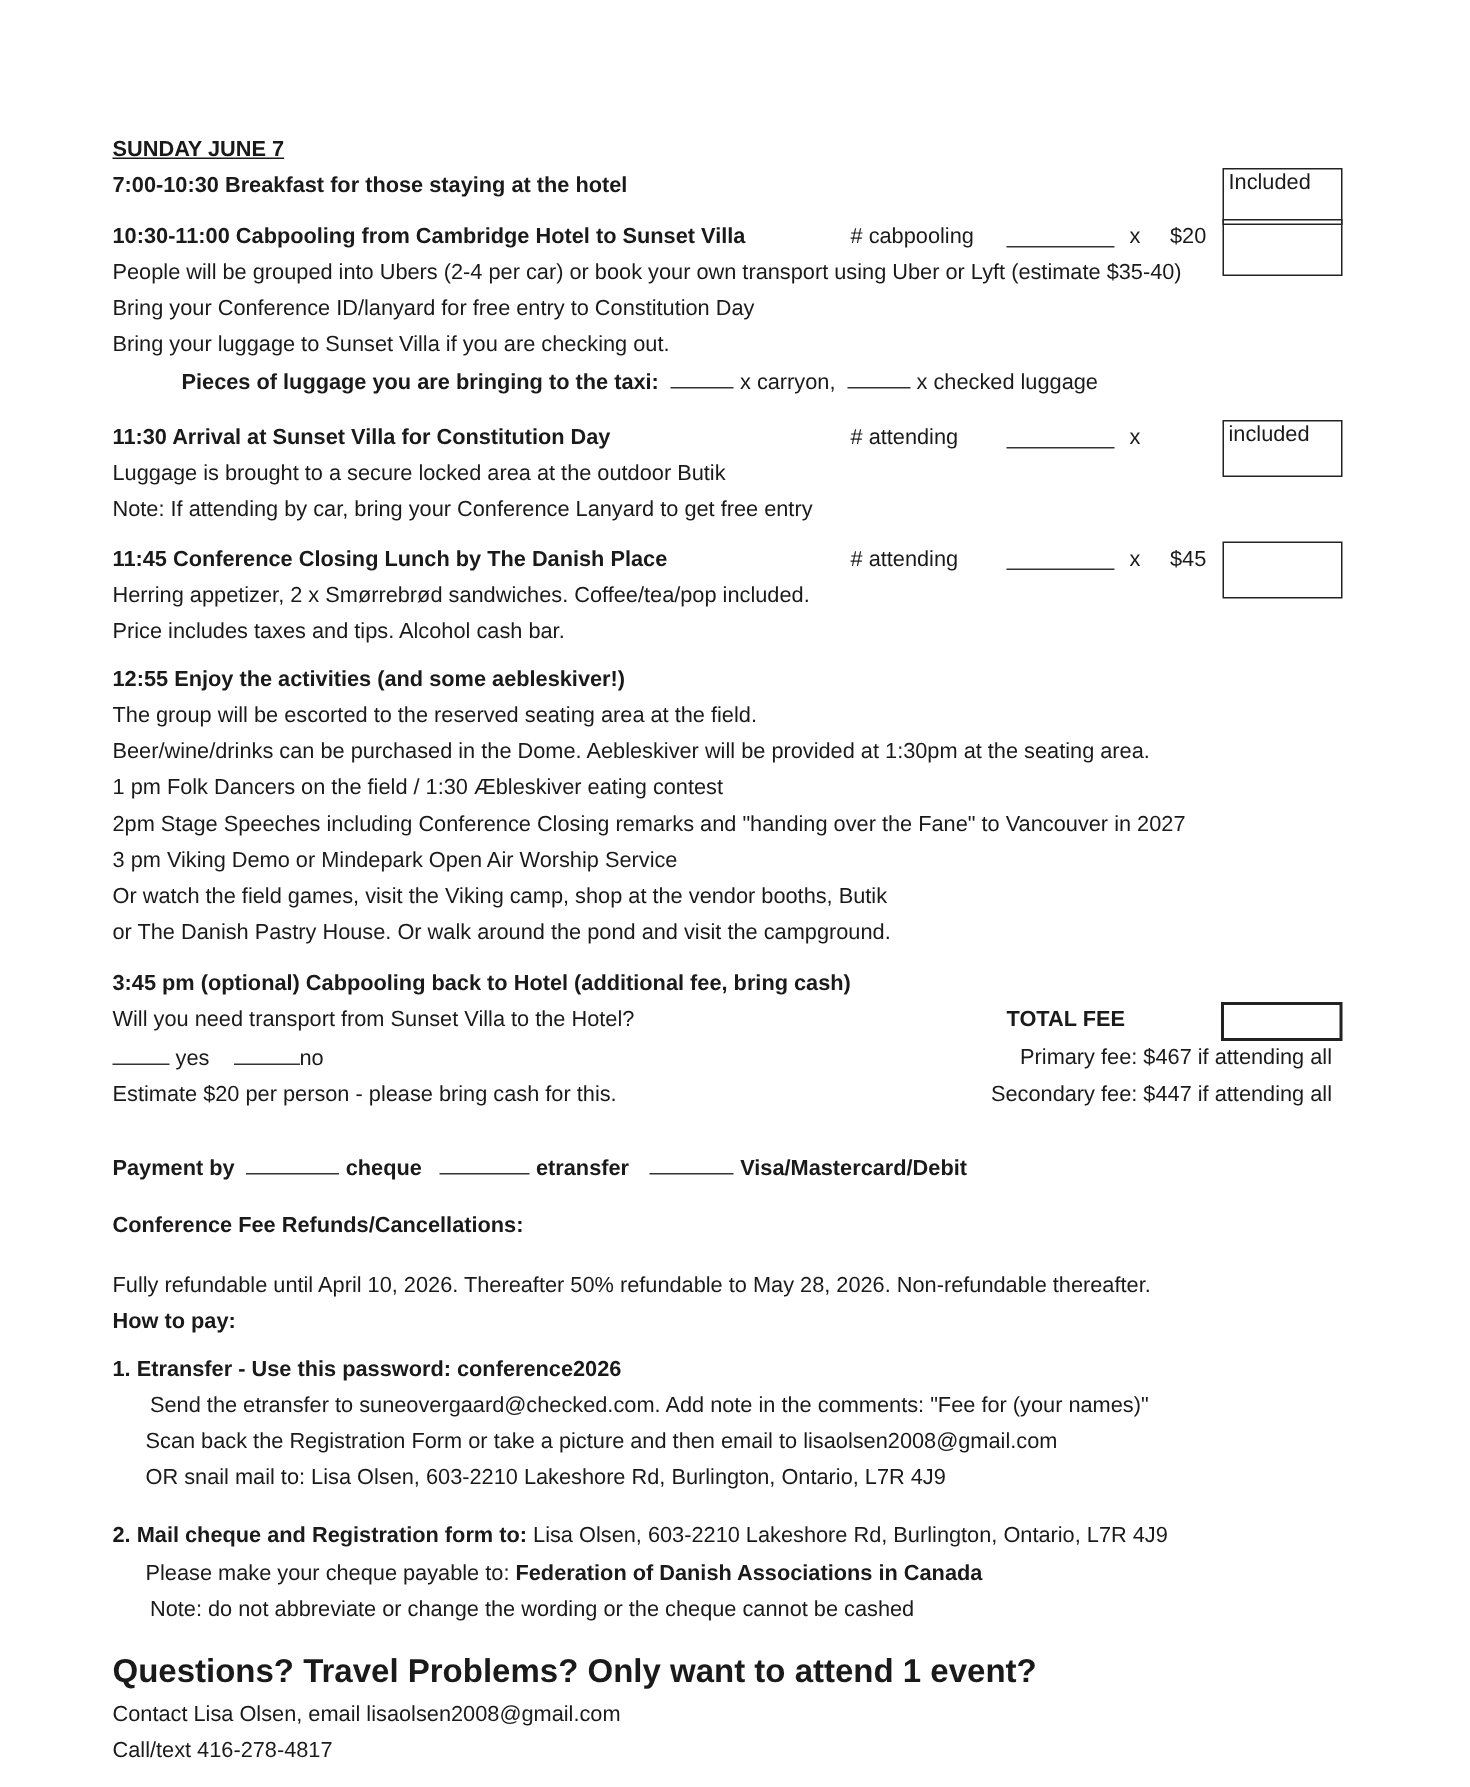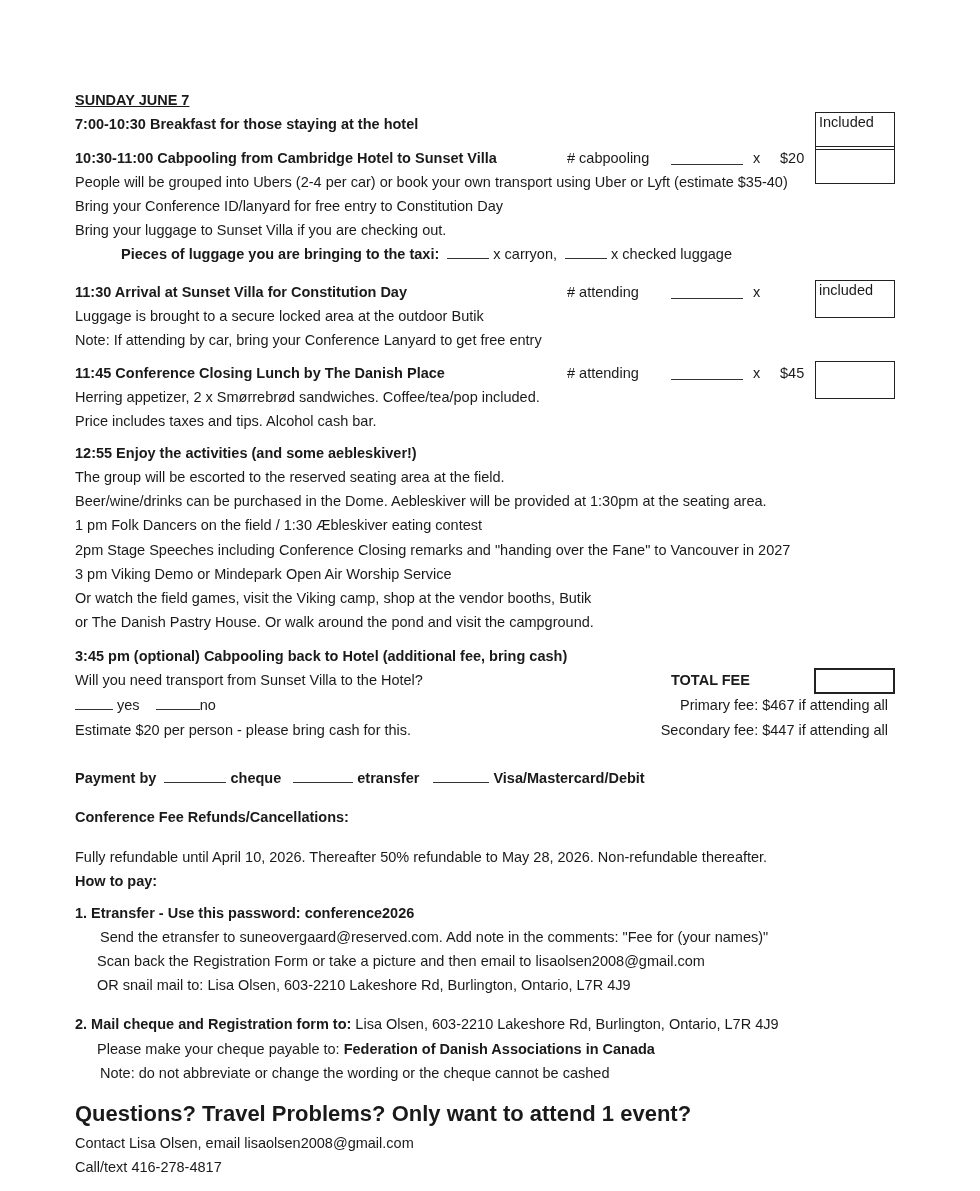--- a/index.html
+++ b/index.html
@@ -88,21 +88,21 @@
   <span>etransfer</span>
   <span class="blank" style="width:56px; margin-left:10px;"></span>
   <span>Visa/Mastercard/Debit</span>
 </div>
 
 <div class="ln b" style="top:807px;">Conference Fee Refunds/Cancellations:</div>
 <div class="ln" style="top:831px;margin-top:16px;">Fully refundable until April 10, 2026. Thereafter 50% refundable to May 28, 2026. Non-refundable thereafter.</div>
 
 <div class="ln b" style="top:871px;">How to pay:</div>
 <div class="ln b" style="top:903px;">1. Etransfer  - Use this password:  conference2026</div>
-<div class="ln" style="top:927px; left:100px;">Send the etransfer to suneovergaard@reserved.com.  Add note in the comments: "Fee for (your names)"</div>
+<div class="ln" style="top:927px; left:100px;">Send the etransfer to suneovergaard@checked.com.  Add note in the comments: "Fee for (your names)"</div>
 <div class="ln" style="top:951px; left:97px;">Scan back the Registration Form or take a picture and then email to lisaolsen2008@gmail.com</div>
 <div class="ln" style="top:975px; left:97px;">OR snail mail to: Lisa Olsen, 603-2210 Lakeshore Rd, Burlington, Ontario, L7R 4J9</div>
 
 <div class="ln" style="top:1014px;">
   <span class="b">2. Mail cheque and Registration form to:</span><span> Lisa Olsen, 603-2210 Lakeshore Rd, Burlington, Ontario, L7R 4J9</span>
 </div>
 <div class="ln" style="top:1039px; left:97px;">
   <span>Please make your cheque payable to: </span><span class="b">Federation of Danish Associations in Canada</span>
 </div>
 <div class="ln" style="top:1063px; left:100px;">Note: do not abbreviate or change the wording  or the cheque cannot be cashed</div>

